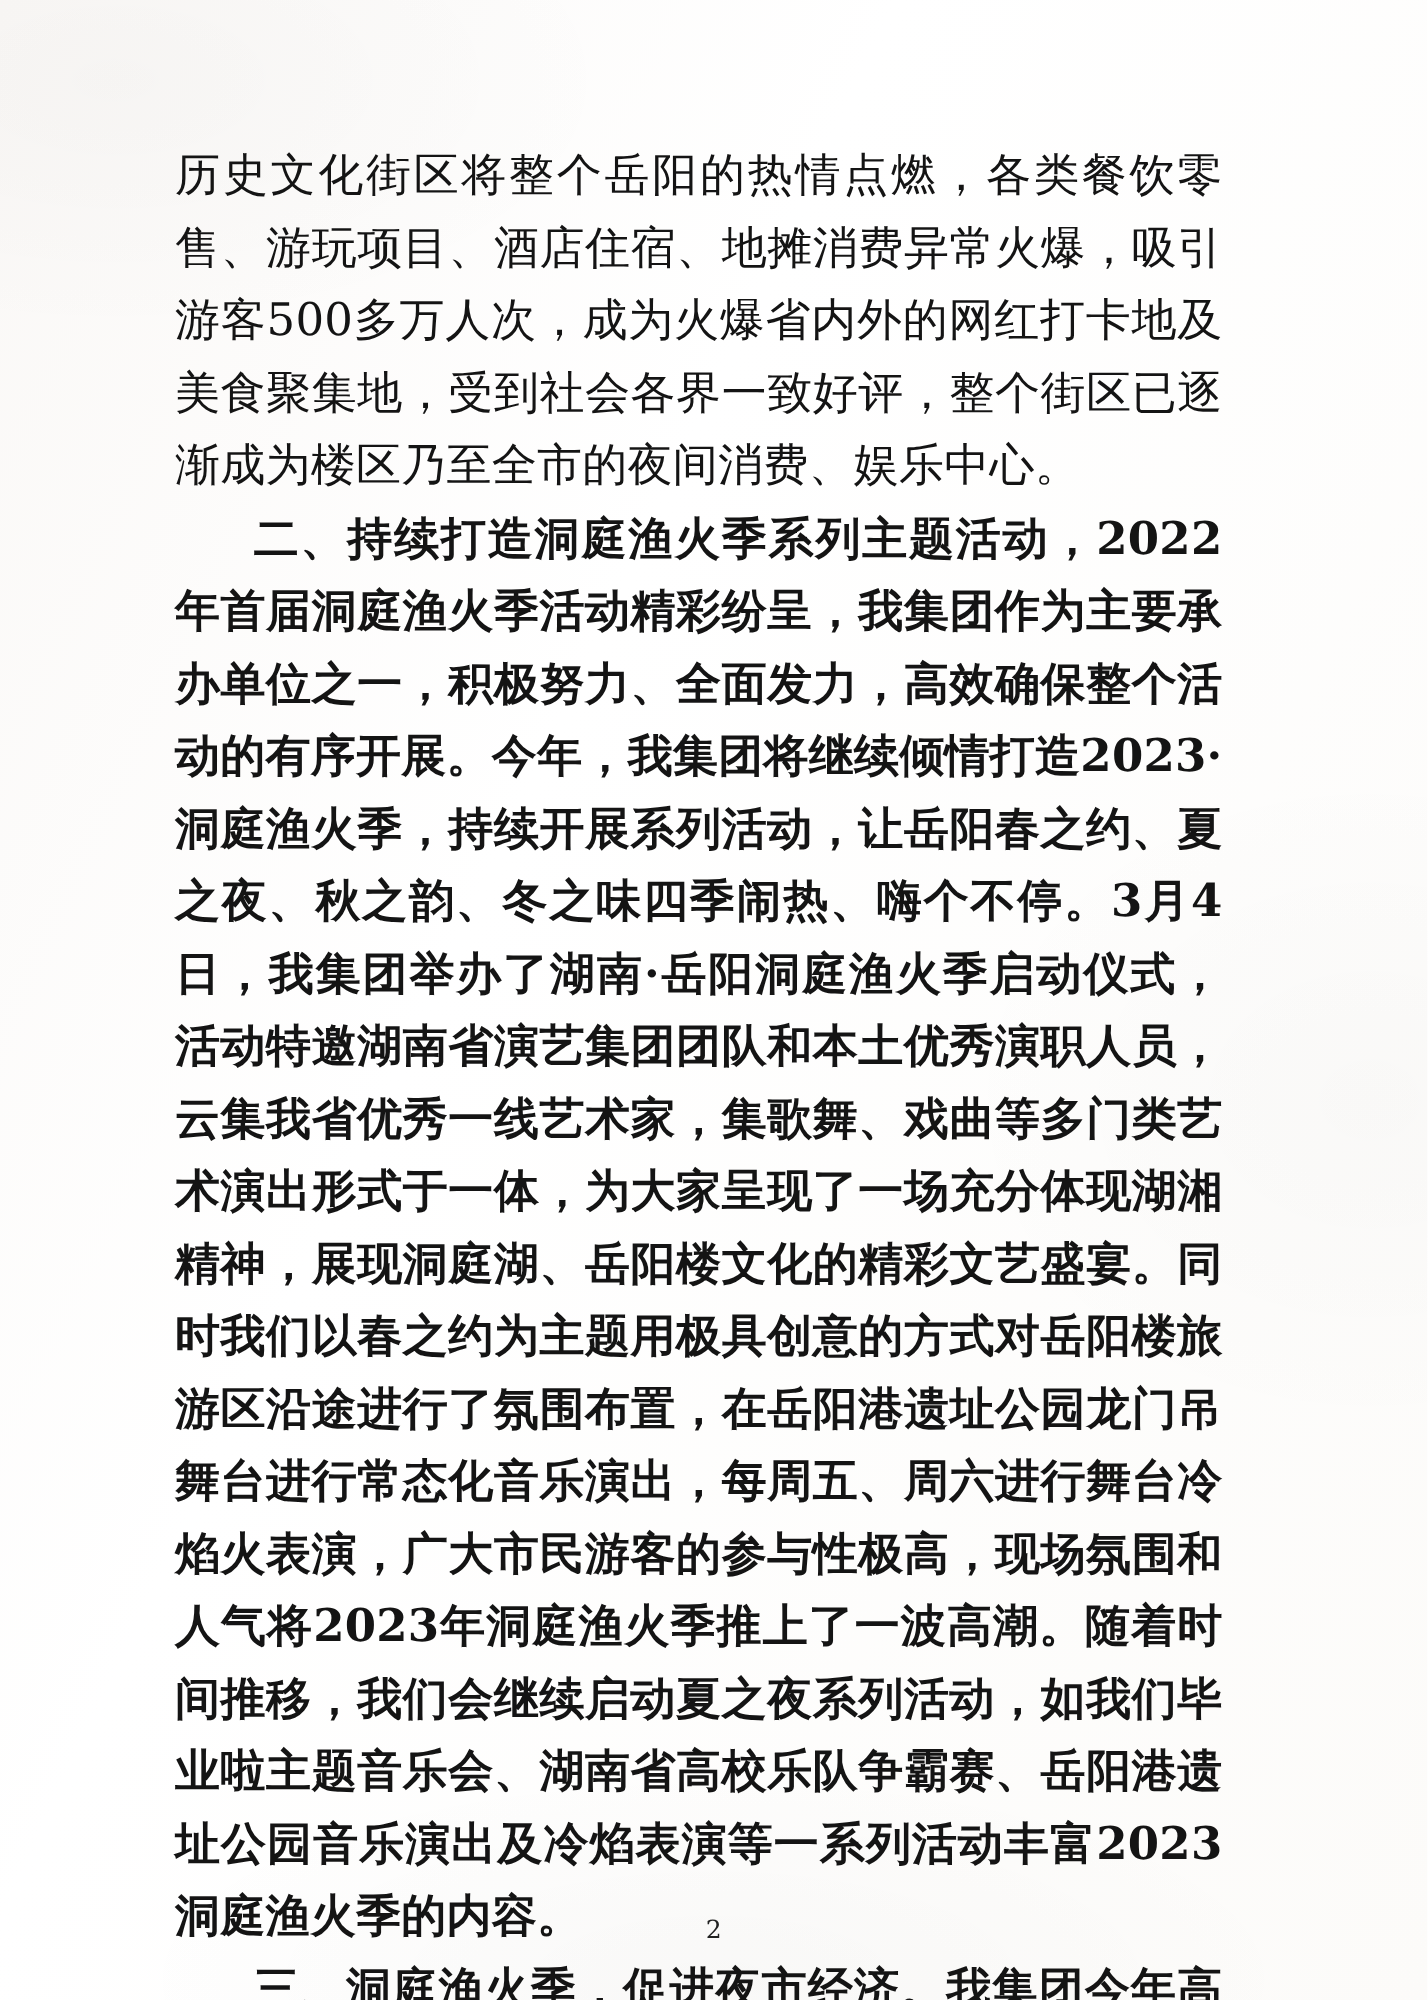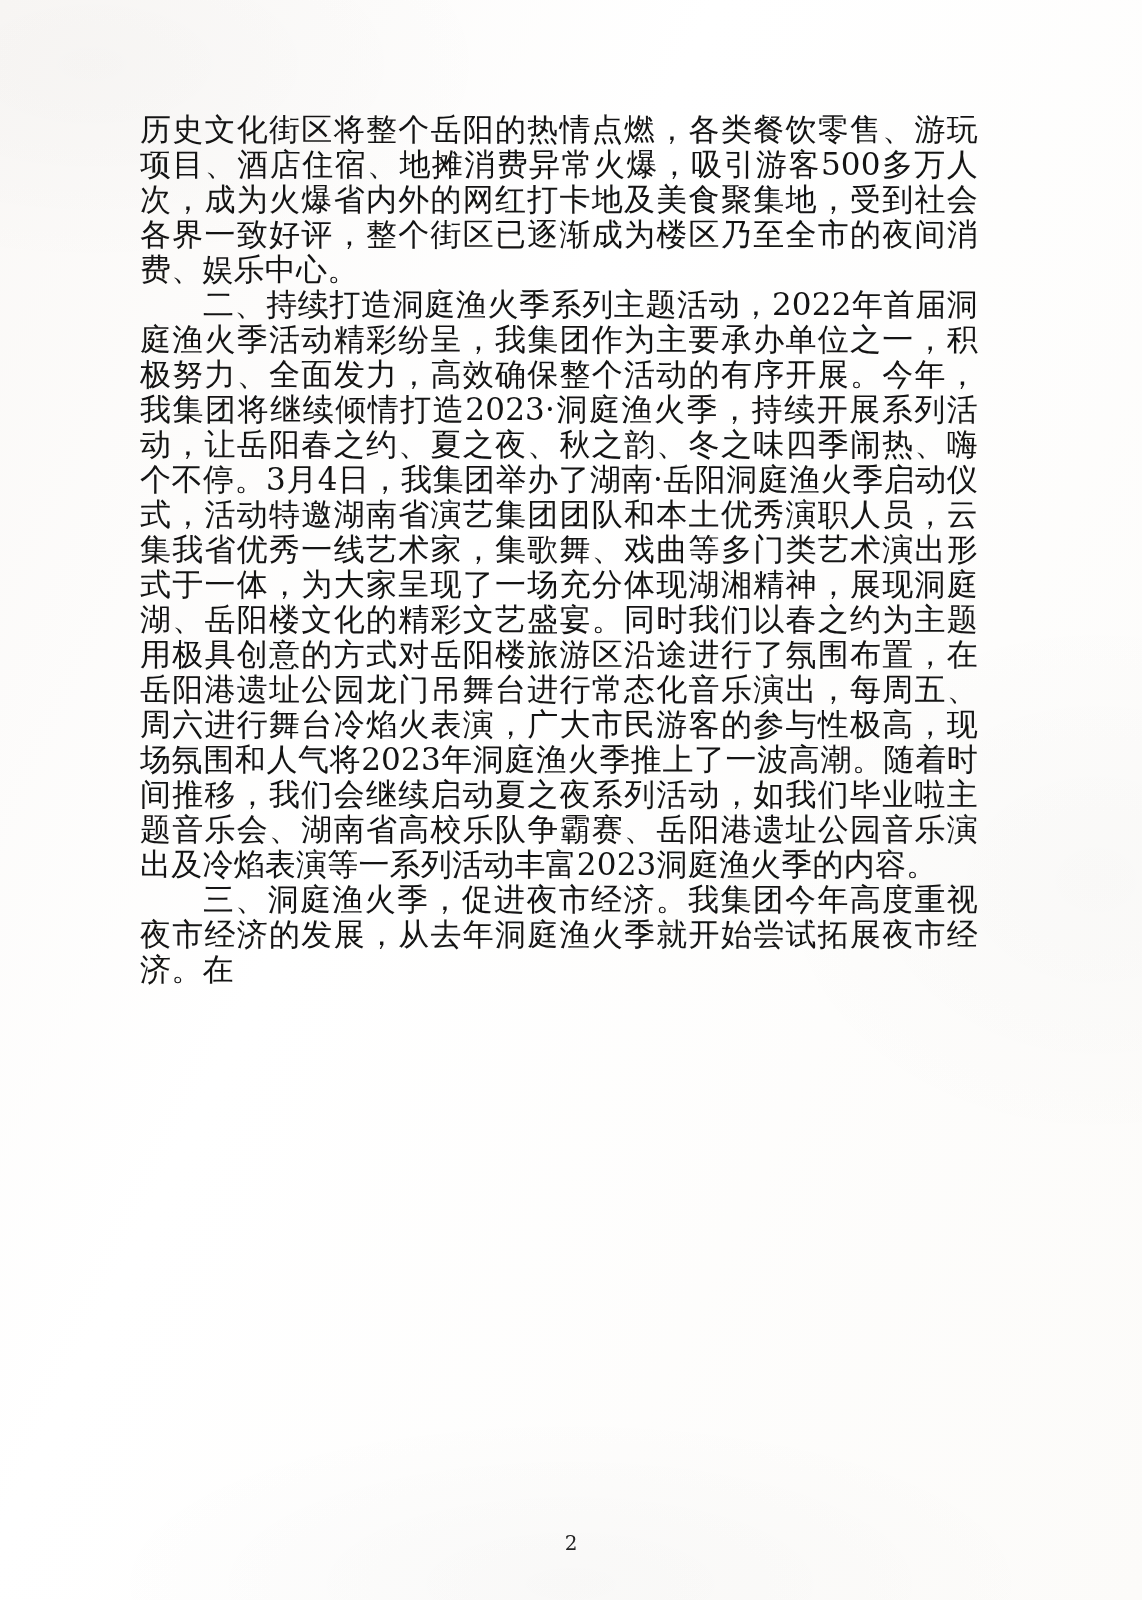--- a/index.html
+++ b/index.html
@@ -31,31 +31,32 @@
       radial-gradient(ellipse 700px 250px at 50% 99%, rgba(0,0,0,0.02), rgba(0,0,0,0) 70%);
   }
   .content {
     position: absolute;
     left: 140px;
     top: 112px;
     width: 838px;
   }
   p.para {
     margin: 0 0 0 0;
-    font-size: 31px;
-    line-height: 35px;
+    font-size: 36px;
+    line-height: 58px;
     color: #141414;
     text-align: justify;
     text-justify: inter-ideograph;
     letter-spacing: 0.2px;
     font-family: "DejaVu Serif", "Liberation Serif", serif;
     text-indent: 0;
   }
   p.indent {
     text-indent: 63px;
+    font-weight: bold;
   }
   .page-number {
     position: absolute;
     left: 0;
     right: 0;
     top: 1531px;
     text-align: center;
     font-size: 20px;
     color: #222;
     font-family: "DejaVu Serif", "Liberation Serif", serif;

